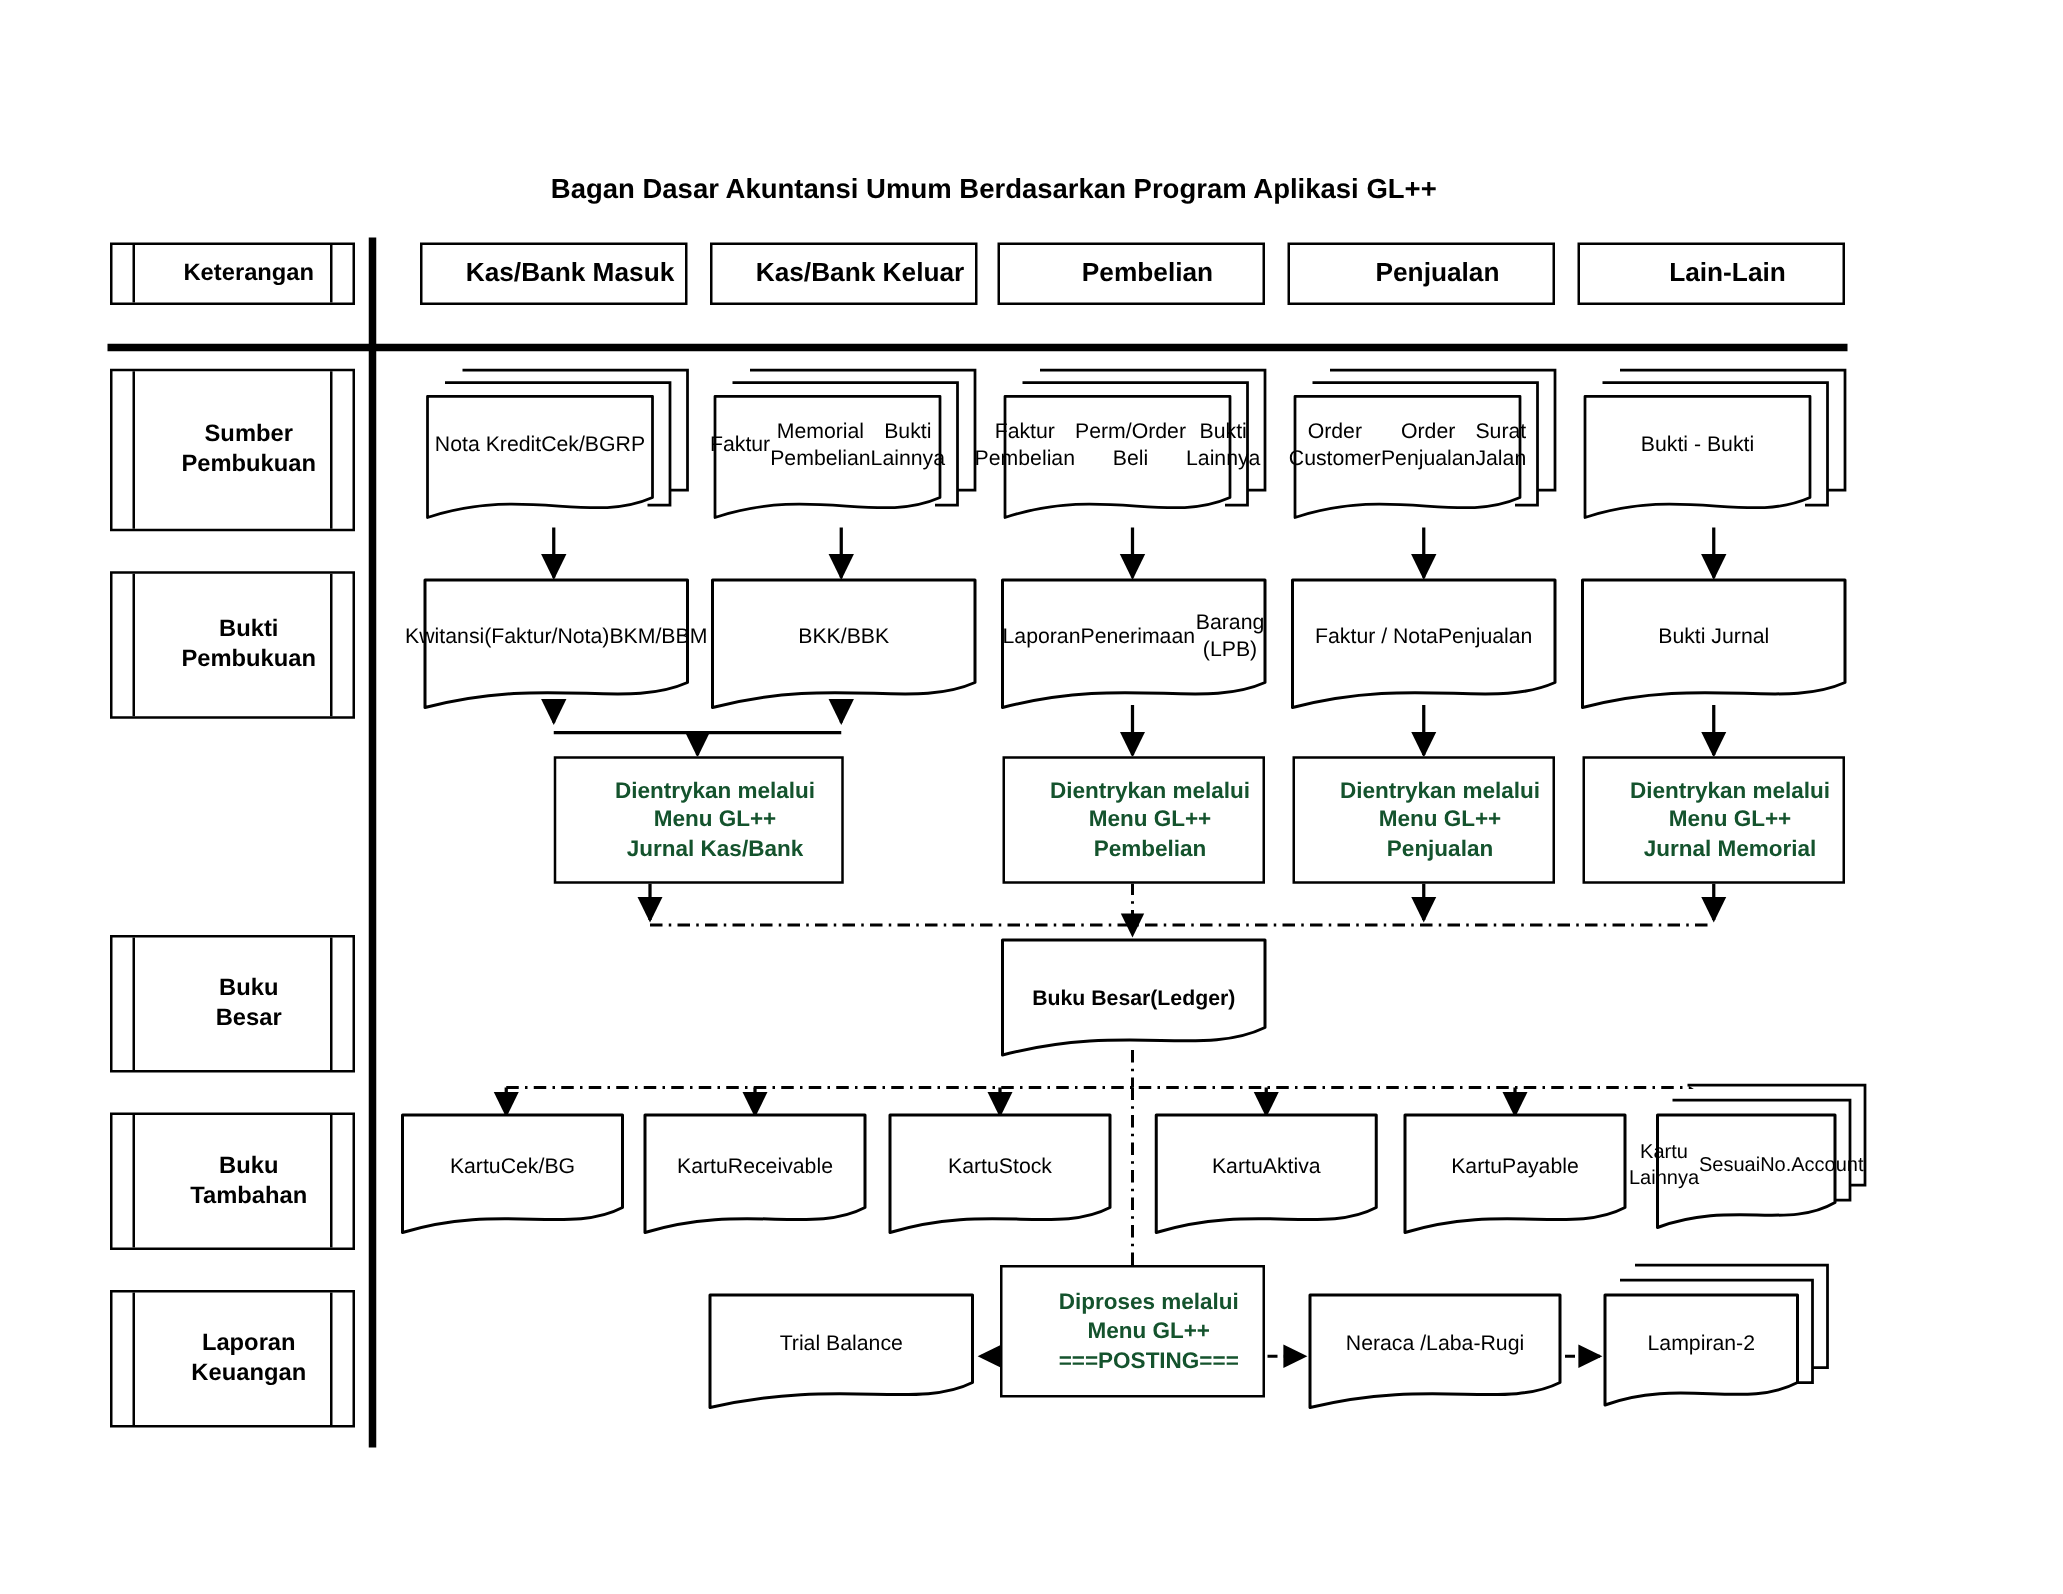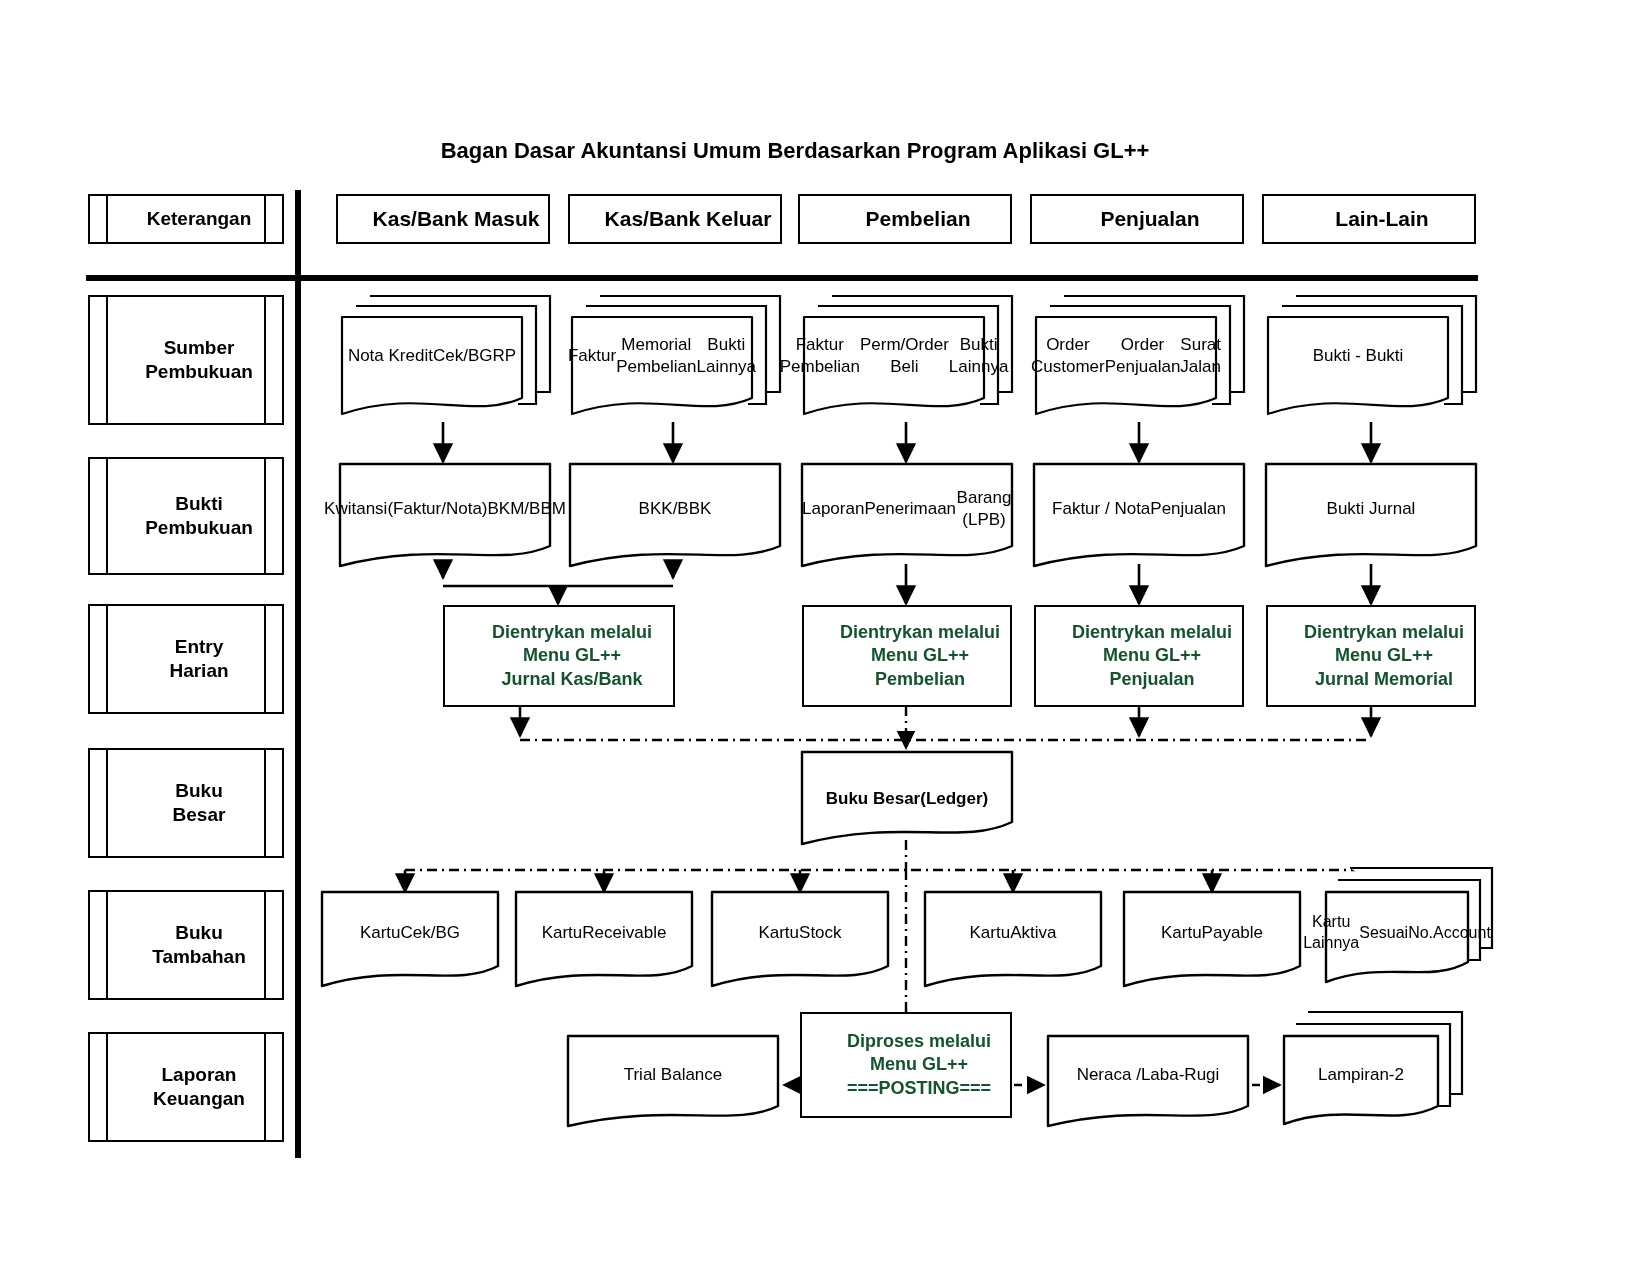--- a/index.html
+++ b/index.html
@@ -107,28 +107,20 @@
 
   <div class="node stage-box" style="left:88px;top:457px;width:196px;height:118px;">
     <div class="seg l"></div>
     <div class="seg r"></div>
     <div class="lbl">
       <span>Bukti</span>
       <span>Pembukuan</span>
     </div>
   </div>
 
-  <div class="node stage-box" style="left:88px;top:604px;width:196px;height:110px;">
-    <div class="seg l"></div>
-    <div class="seg r"></div>
-    <div class="lbl">
-      <span>Entry</span>
-      <span>Harian</span>
-    </div>
-  </div>
 
   <div class="node stage-box" style="left:88px;top:748px;width:196px;height:110px;">
     <div class="seg l"></div>
     <div class="seg r"></div>
     <div class="lbl">
       <span>Buku</span>
       <span>Besar</span>
     </div>
   </div>
 

